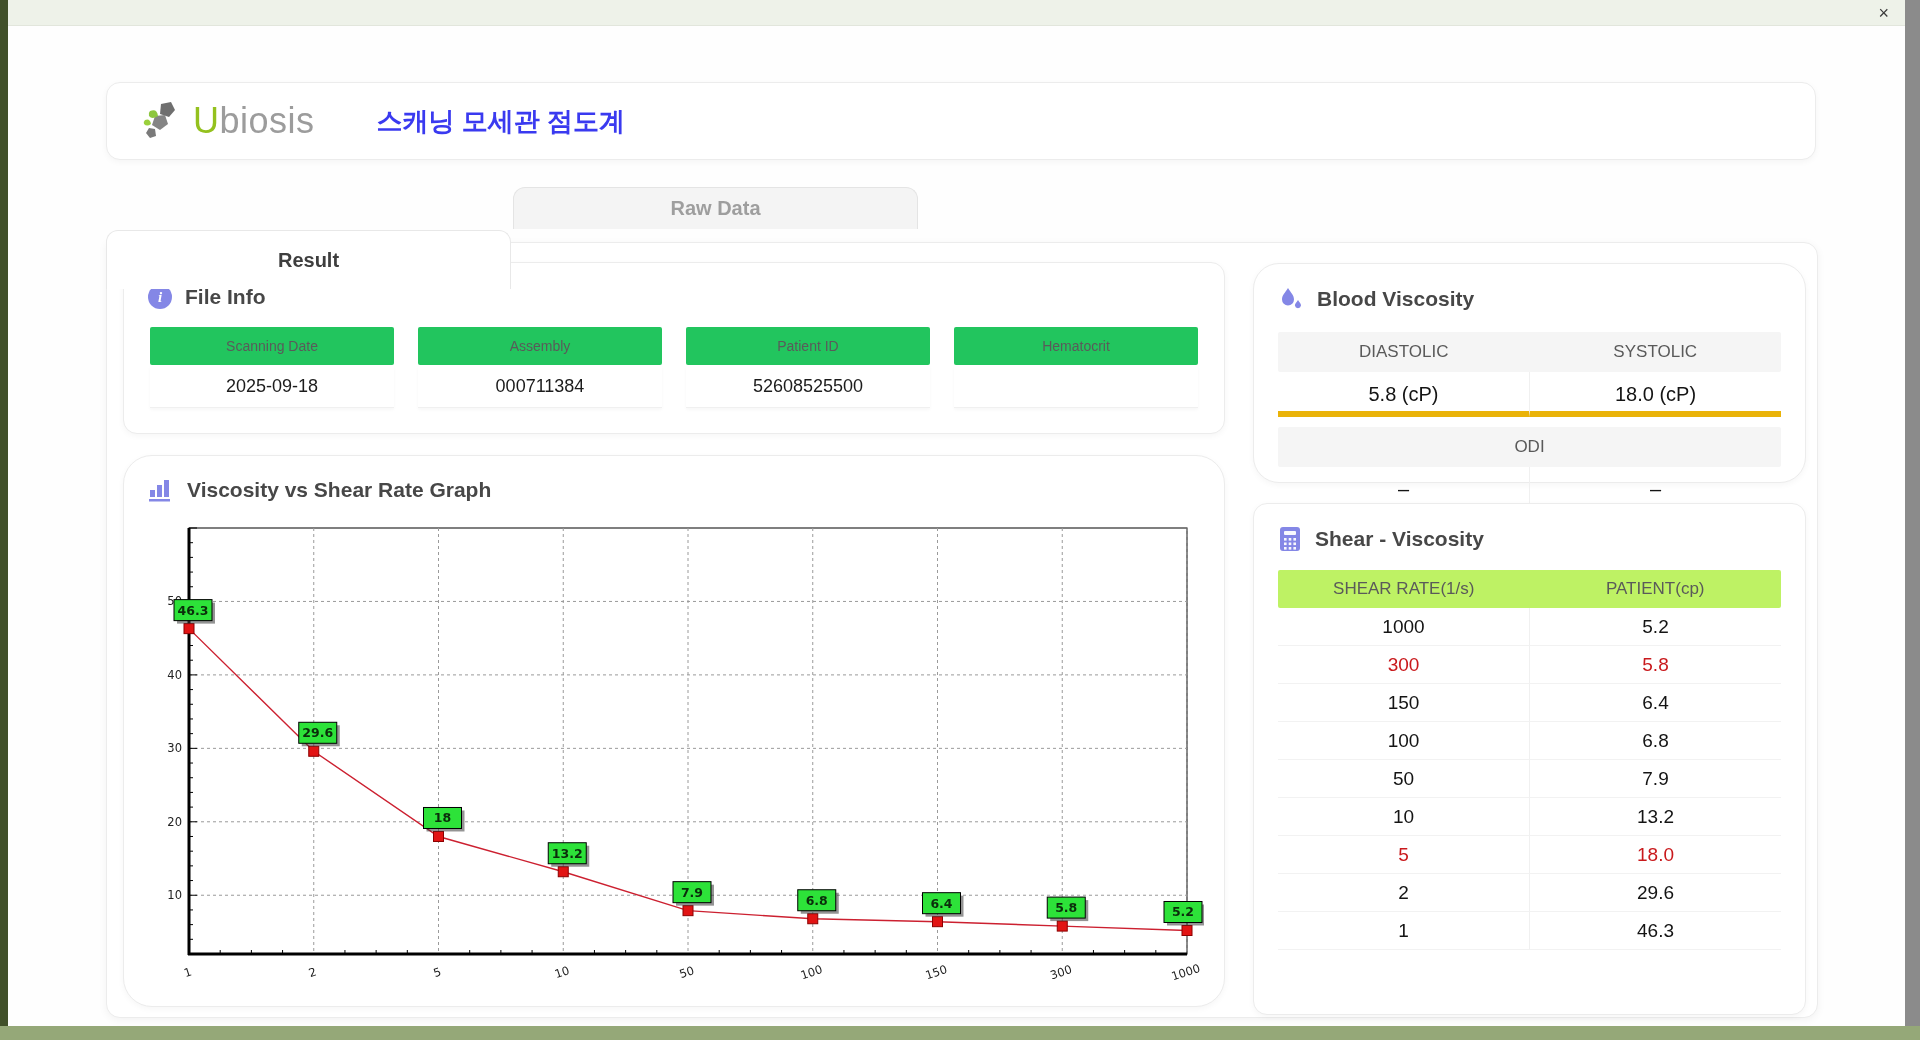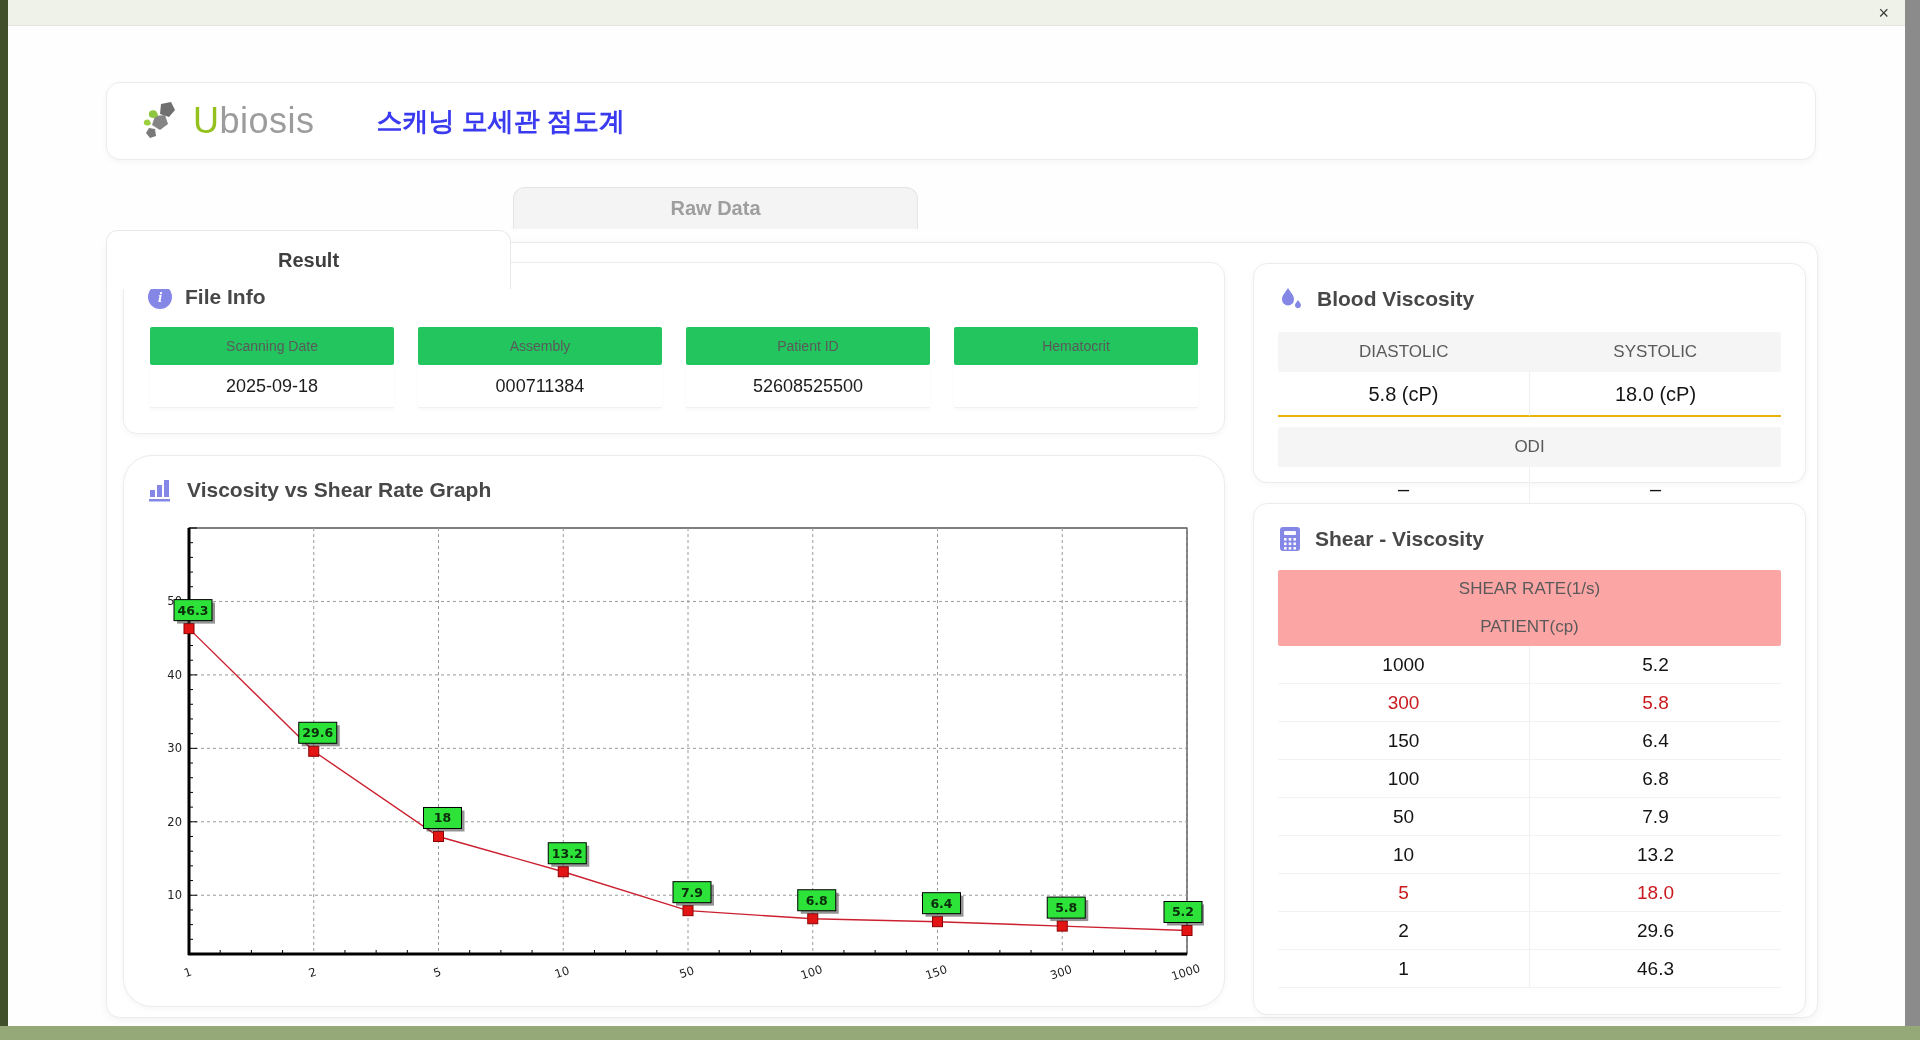--- a/index.html
+++ b/index.html
@@ -41,33 +41,33 @@
   .fi-grid { display:flex; gap:24px; margin:18px 26px 0; }
   .fi-col { flex:1; }
   .fi-label { background:#22c55e; height:38px; line-height:38px; text-align:center; color:#5a5a5a; font-size:14px; border-radius:2px; }
   .fi-value { height:43px; line-height:43px; text-align:center; font-size:18px; color:#1c1c1c; border-bottom:1px solid #f0f0f0; box-shadow:0 2px 3px rgba(0,0,0,0.03); }
 
   
   .graph-card { left:123px; top:455px; width:1102px; height:552px;border-radius:29px; }
   .chart-wrap { position:absolute; left:25px; top:66px; width:1055px; height:475px; }
 
   
-  .bv-card { left:1253px; top:263px; width:553px; height:220px; }
+  .bv-card { left:1253px; top:263px; width:553px; height:220px;border-radius:26px; }
   .bv-table { margin:20px 24px 0; }
   .bv-h { display:flex; background:#f5f5f5; border-radius:2px; }
   .bv-h div { flex:1; text-align:center; height:40px; line-height:40px; color:#5a5a5a; font-size:17px; }
   .bv-v { display:flex; }
-  .bv-v div { flex:1; text-align:center; height:45px; line-height:45px; font-size:20px; color:#141414; border-bottom:2px solid #eab308; }
+  .bv-v div { flex:1; text-align:center; height:45px; line-height:45px; font-size:20px; color:#141414; border-bottom:6px solid #eab308; }
   .bv-v div:first-child { border-right:1px solid #f0f0f0; }
   .bv-gap { height:10px; }
 
   
   .sv-card { left:1253px; top:503px; width:553px; height:512px; }
   .sv-table { margin:18px 24px 0; }
-  .sv-h { display:flex; background:#fca5a5; border-radius:2px;flex-direction:column; }
+  .sv-h { display:flex; background:#bef264; border-radius:2px; }
   .sv-h div { flex:1; text-align:center; height:38px; line-height:38px; color:#5a5a5a; font-size:17px; }
   .sv-row { display:flex; }
   .sv-row div { flex:1; text-align:center; height:38px; line-height:38px; font-size:19px; color:#141414; border-bottom:1px solid #f2f2f2; }
   .sv-row div:first-child { border-right:1px solid #f0f0f0; }
   .sv-row.red div { color:#c9191c; }
 
   svg text { font-family:"DejaVu Sans", sans-serif; }
 </style>
 </head>
 <body>

